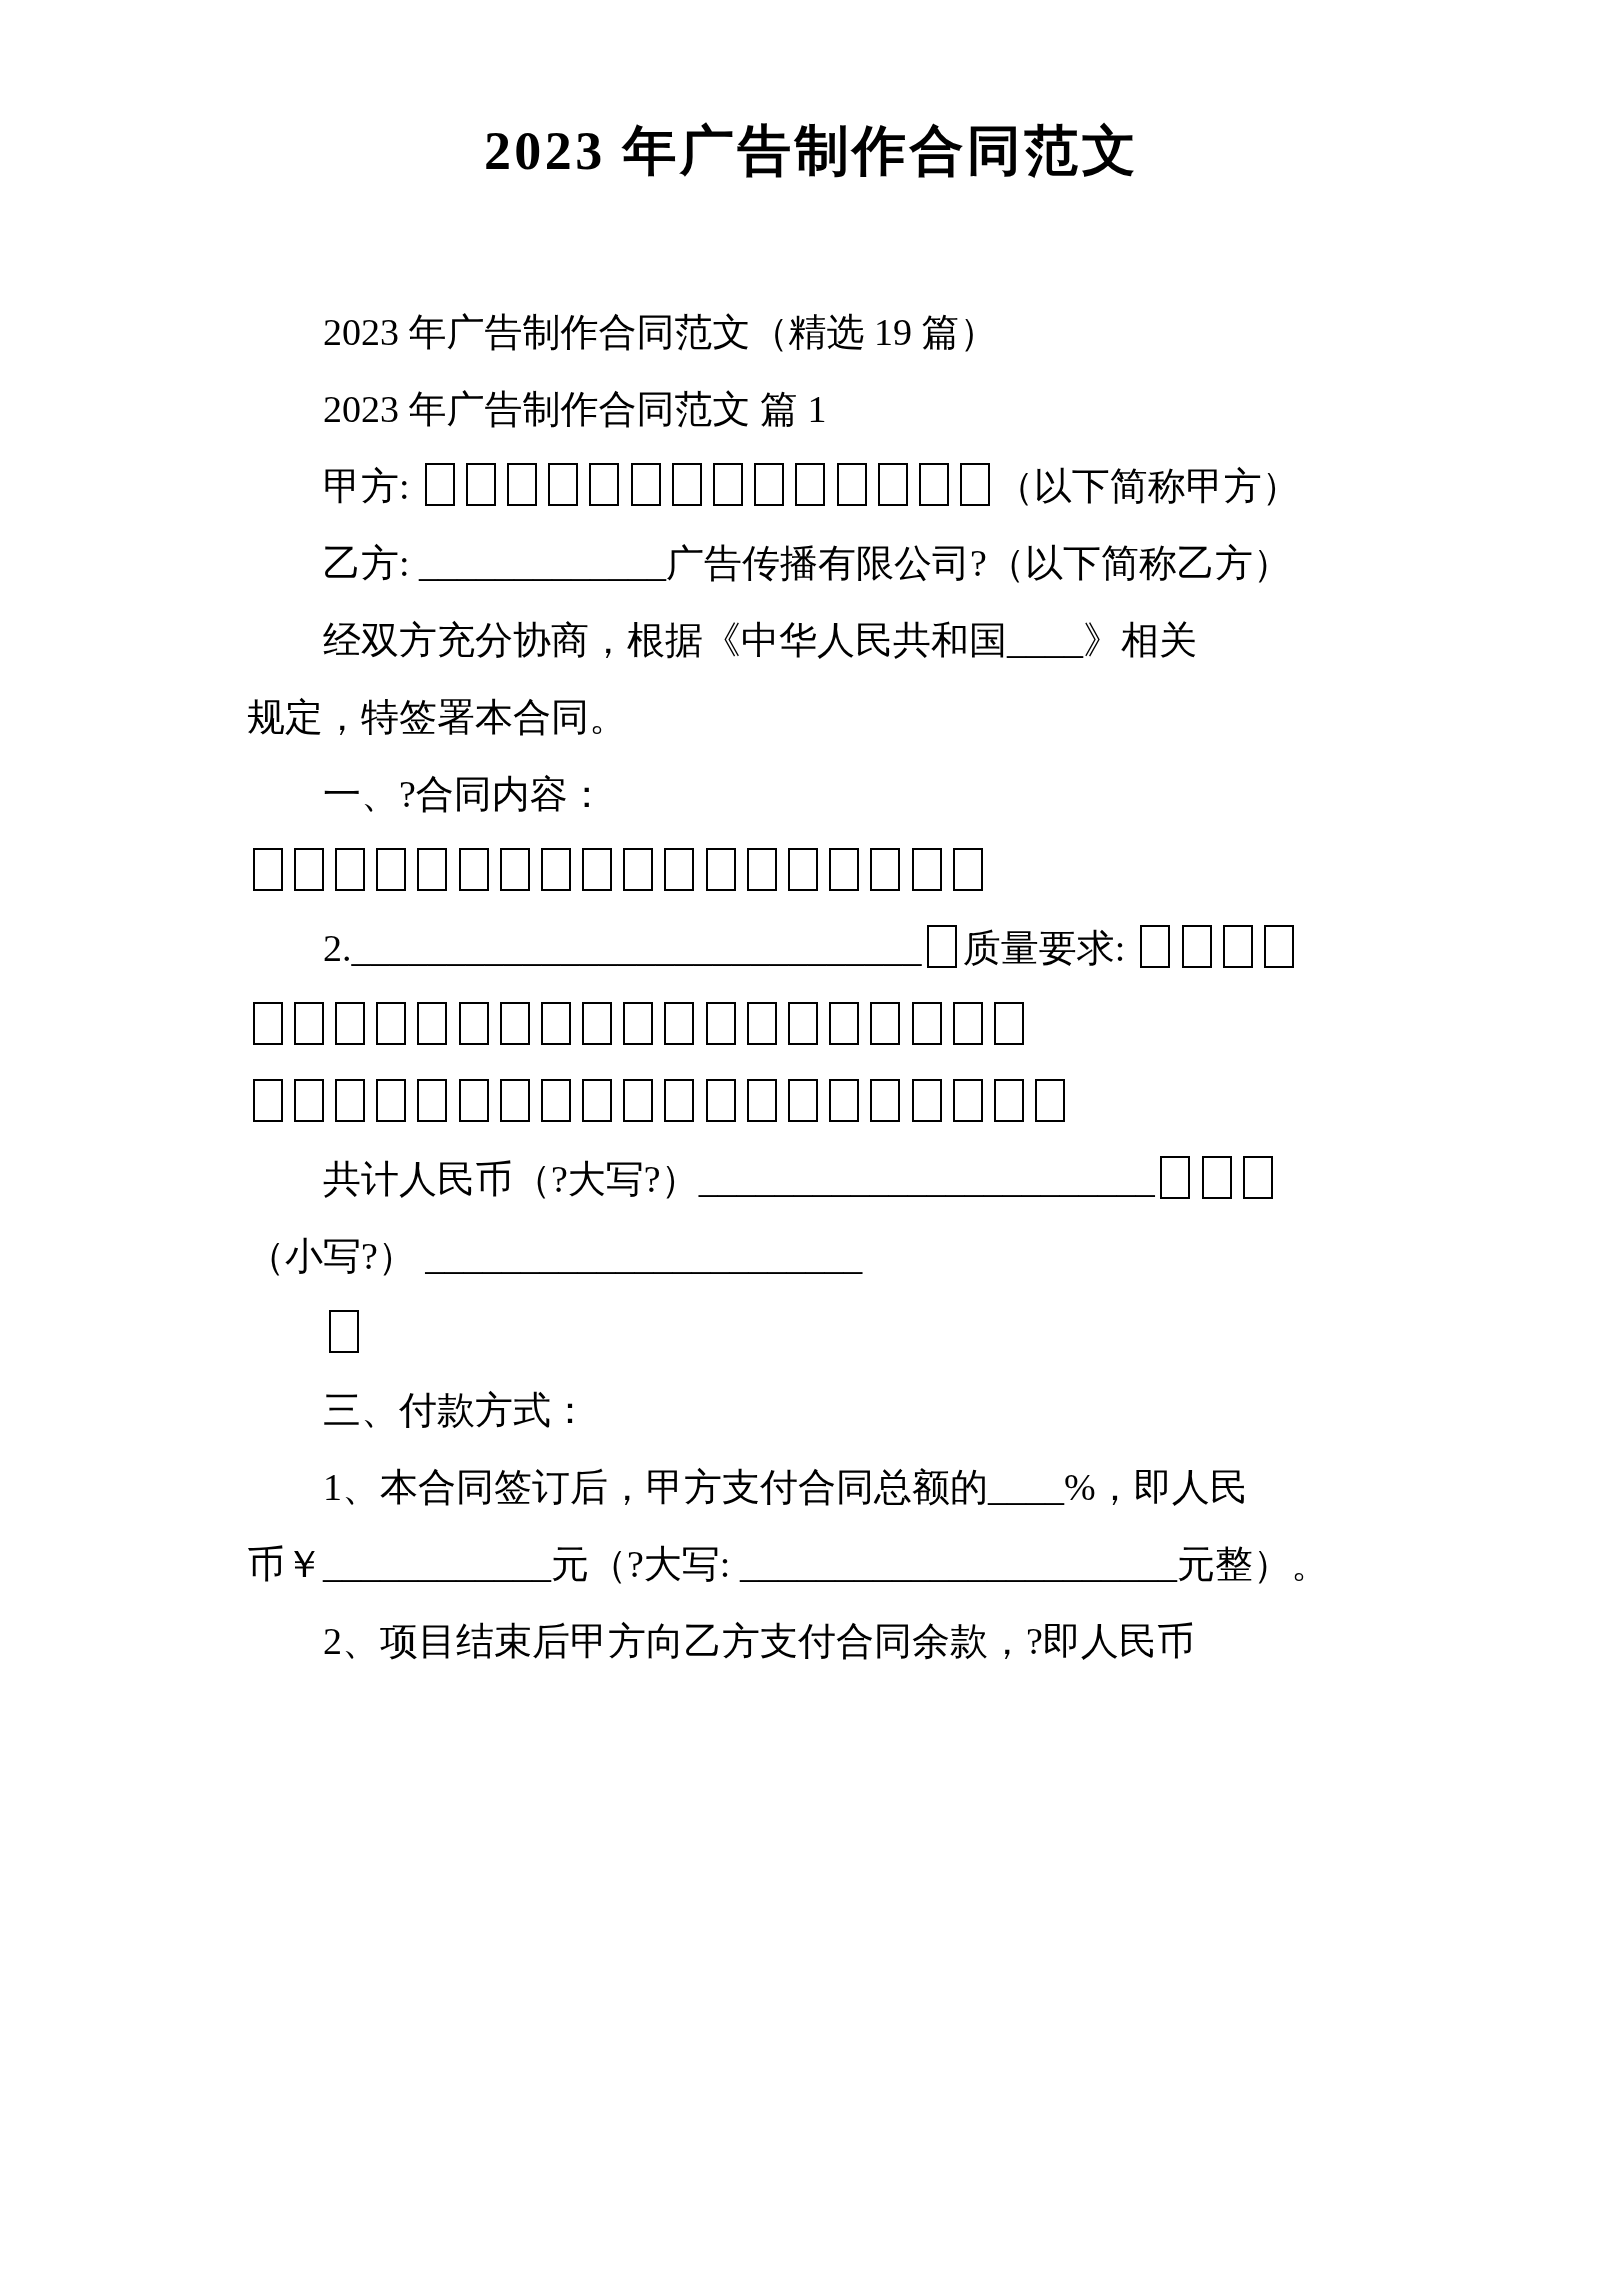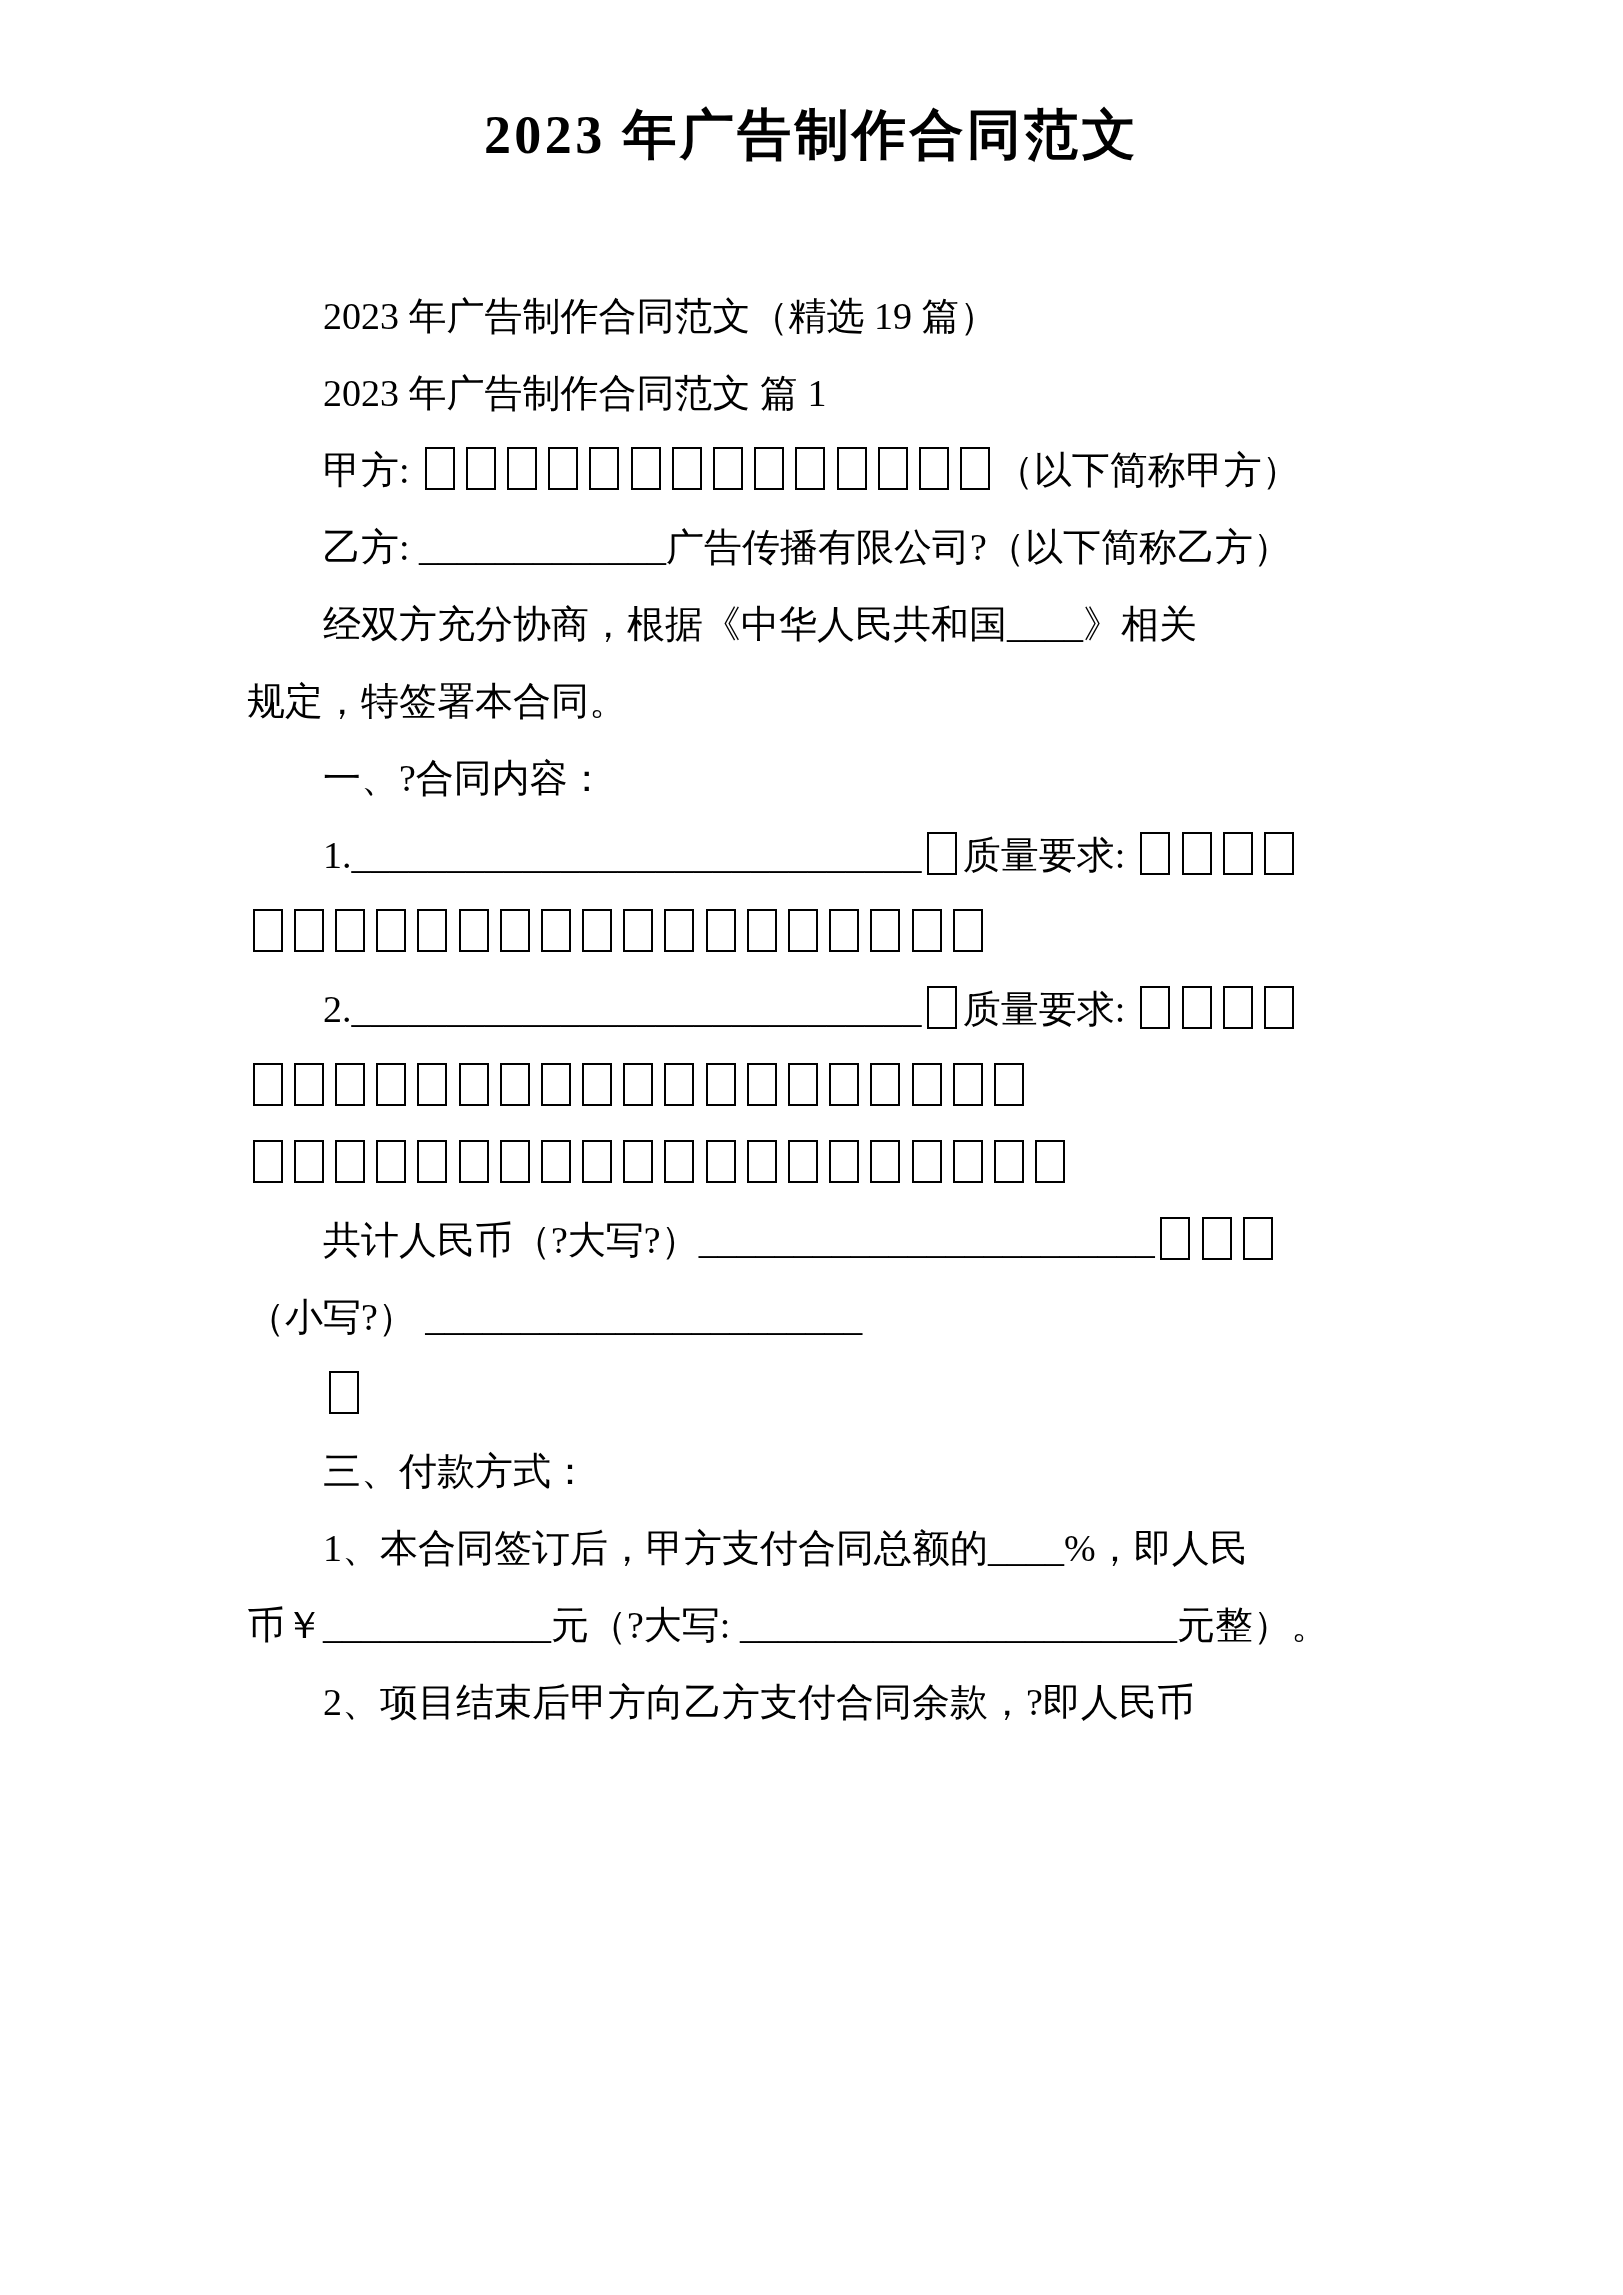--- a/index.html
+++ b/index.html
@@ -10,21 +10,21 @@
   .page {
     position: relative;
     width: 1623px;
     height: 2295px;
     background: #ffffff;
     overflow: hidden;
     font-family: "Liberation Serif", "DejaVu Serif", serif;
     color: #000000;
   }
   .doc-title {
-    margin: 0;
+    margin: 16px;
     padding-top: 104px;
     text-align: center;
     font-size: 54px;
     line-height: 1.15;
     font-weight: 700;
     letter-spacing: 3.4px;
     white-space: nowrap;
   }
   .doc-body {
     margin-top: 112px;
@@ -58,21 +58,20 @@
 <div class="page">
   <h1 class="doc-title">2023 年广告制作合同范文</h1>
   <main class="doc-body" id="doc-body">
       <div class="ln ind">2023 年广告制作合同范文（精选 19 篇）</div>
       <div class="ln ind">2023 年广告制作合同范文 篇 1</div>
       <div class="ln ind">甲方: <span class="glyph-box"></span><span class="glyph-box"></span><span class="glyph-box"></span><span class="glyph-box"></span><span class="glyph-box"></span><span class="glyph-box"></span><span class="glyph-box"></span><span class="glyph-box"></span><span class="glyph-box"></span><span class="glyph-box"></span><span class="glyph-box"></span><span class="glyph-box"></span><span class="glyph-box"></span><span class="glyph-box"></span>（以下简称甲方）</div>
       <div class="ln ind">乙方: _____________广告传播有限公司?（以下简称乙方）</div>
       <div class="ln ind">经双方充分协商，根据《中华人民共和国____》相关</div>
       <div class="ln">规定，特签署本合同。</div>
       <div class="ln ind">一、?合同内容：</div>
-      <div class="ln ind">1.______________________________<span class="glyph-box"></span>质量要求: <span class="glyph-box"></span><span class="glyph-box"></span><span class="glyph-box"></span><span class="glyph-box"></span></div>
       <div class="ln"><span class="glyph-box"></span><span class="glyph-box"></span><span class="glyph-box"></span><span class="glyph-box"></span><span class="glyph-box"></span><span class="glyph-box"></span><span class="glyph-box"></span><span class="glyph-box"></span><span class="glyph-box"></span><span class="glyph-box"></span><span class="glyph-box"></span><span class="glyph-box"></span><span class="glyph-box"></span><span class="glyph-box"></span><span class="glyph-box"></span><span class="glyph-box"></span><span class="glyph-box"></span><span class="glyph-box"></span></div>
       <div class="ln ind">2.______________________________<span class="glyph-box"></span>质量要求: <span class="glyph-box"></span><span class="glyph-box"></span><span class="glyph-box"></span><span class="glyph-box"></span></div>
       <div class="ln"><span class="glyph-box"></span><span class="glyph-box"></span><span class="glyph-box"></span><span class="glyph-box"></span><span class="glyph-box"></span><span class="glyph-box"></span><span class="glyph-box"></span><span class="glyph-box"></span><span class="glyph-box"></span><span class="glyph-box"></span><span class="glyph-box"></span><span class="glyph-box"></span><span class="glyph-box"></span><span class="glyph-box"></span><span class="glyph-box"></span><span class="glyph-box"></span><span class="glyph-box"></span><span class="glyph-box"></span><span class="glyph-box"></span></div>
       <div class="ln"><span class="glyph-box"></span><span class="glyph-box"></span><span class="glyph-box"></span><span class="glyph-box"></span><span class="glyph-box"></span><span class="glyph-box"></span><span class="glyph-box"></span><span class="glyph-box"></span><span class="glyph-box"></span><span class="glyph-box"></span><span class="glyph-box"></span><span class="glyph-box"></span><span class="glyph-box"></span><span class="glyph-box"></span><span class="glyph-box"></span><span class="glyph-box"></span><span class="glyph-box"></span><span class="glyph-box"></span><span class="glyph-box"></span><span class="glyph-box"></span></div>
       <div class="ln ind">共计人民币（?大写?）________________________<span class="glyph-box"></span><span class="glyph-box"></span><span class="glyph-box"></span></div>
       <div class="ln">（小写?） _______________________</div>
       <div class="ln ind"><span class="glyph-box"></span></div>
       <div class="ln ind">三、付款方式：</div>
       <div class="ln ind">1、本合同签订后，甲方支付合同总额的____%，即人民</div>
       <div class="ln">币￥____________元（?大写: _______________________元整）。</div>

